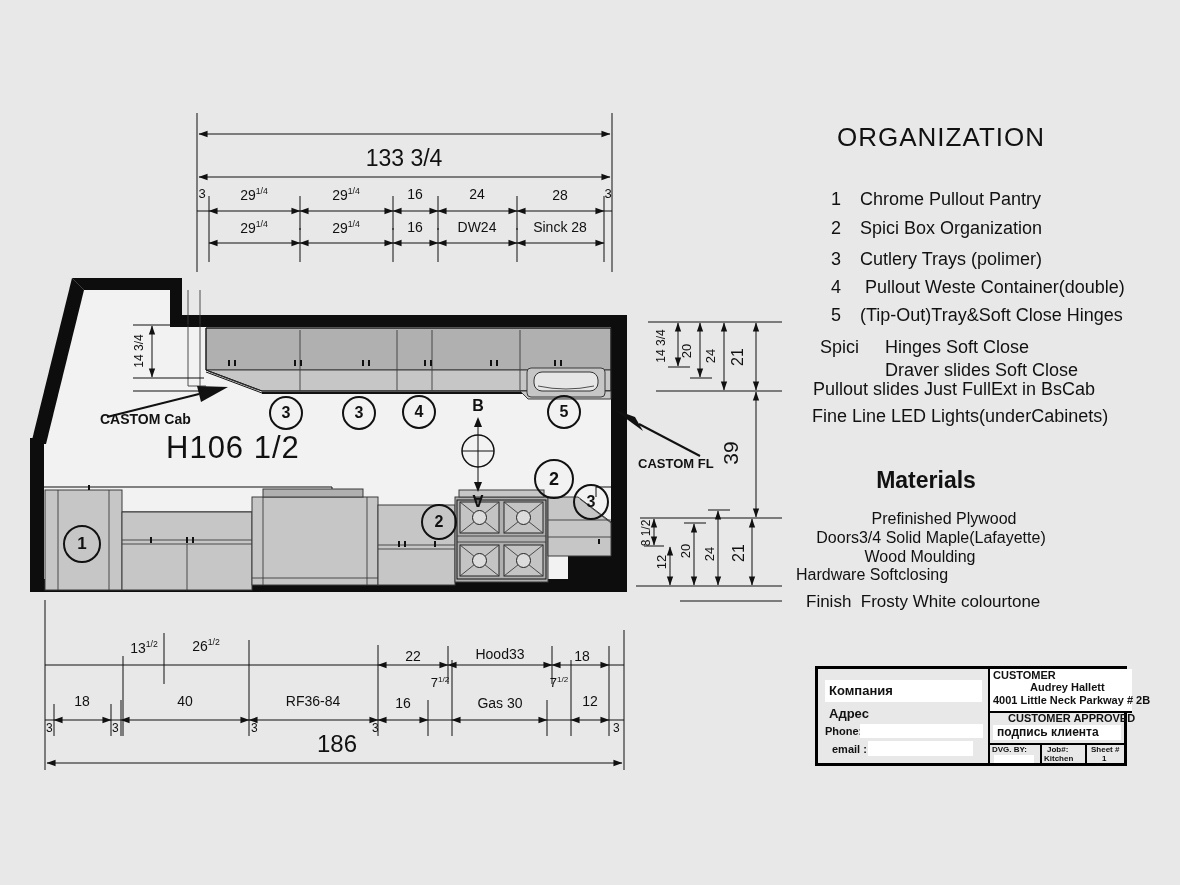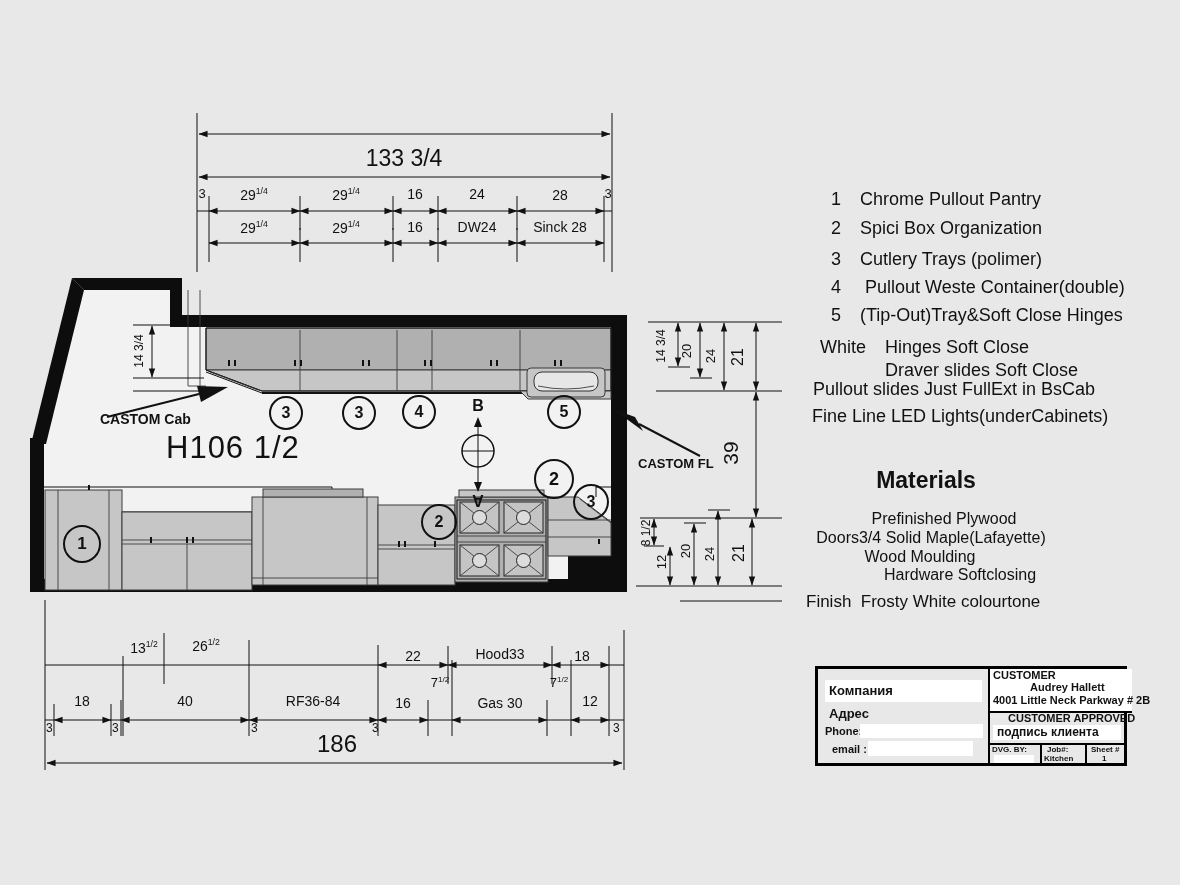--- a/index.html
+++ b/index.html
@@ -315,41 +315,42 @@
   <span class="t c" style="left:500px;top:696px;font-size:14px;">Gas 30</span>
   <span class="t c" style="left:559px;top:676px;font-size:13px;">7<sup>1/2</sup></span>
   <span class="t c" style="left:590px;top:694px;font-size:14px;">12</span>
   <span class="t" style="left:46px;top:722px;font-size:12px;">3</span>
   <span class="t" style="left:112px;top:722px;font-size:12px;">3</span>
   <span class="t" style="left:251px;top:722px;font-size:12px;">3</span>
   <span class="t" style="left:372px;top:722px;font-size:12px;">3</span>
   <span class="t" style="left:613px;top:722px;font-size:12px;">3</span>
   <span class="t c" style="left:337px;top:731px;font-size:24px;">186</span>
 
+  <span class="t c" style="left:941px;top:124px;font-size:26px;letter-spacing:1px;">ORGANIZATION</span>
   <span class="t c" style="left:836px;top:190px;font-size:18px;">1</span>
   <span class="t" style="left:860px;top:190px;font-size:18px;">Chrome Pullout Pantry</span>
   <span class="t c" style="left:836px;top:219px;font-size:18px;">2</span>
   <span class="t" style="left:860px;top:219px;font-size:18px;">Spici Box Organization</span>
   <span class="t c" style="left:836px;top:250px;font-size:18px;">3</span>
   <span class="t" style="left:860px;top:250px;font-size:18px;">Cutlery Trays (polimer)</span>
   <span class="t c" style="left:836px;top:278px;font-size:18px;">4</span>
   <span class="t" style="left:860px;top:278px;font-size:18px;"> Pullout Weste Container(double)</span>
   <span class="t c" style="left:836px;top:306px;font-size:18px;">5</span>
   <span class="t" style="left:860px;top:306px;font-size:18px;">(Tip-Out)Tray&amp;Soft Close Hinges</span>
-  <span class="t" style="left:820px;top:338px;font-size:18px;">White</span>
+  <span class="t" style="left:820px;top:338px;font-size:18px;">Spici</span>
   <span class="t" style="left:885px;top:338px;font-size:18px;">Hinges Soft Close</span>
   <span class="t" style="left:885px;top:361px;font-size:18px;">Draver slides Soft Close</span>
   <span class="t" style="left:812px;top:407px;font-size:18px;">Fine Line LED Lights(underCabinets)</span>
   <span class="t" style="left:813px;top:380px;font-size:18px;">Pullout slides Just FullExt in BsCab</span>
 
   <span class="t b c" style="left:926px;top:468px;font-size:23px;">Materials</span>
   <span class="t c" style="left:938px;top:511px;font-size:16px;padding-left:12px;">Prefinished Plywood</span>
   <span class="t c" style="left:931px;top:530px;font-size:16px;">Doors3/4 Solid Maple(Lafayette)</span>
   <span class="t c" style="left:920px;top:549px;font-size:16px;">Wood Moulding</span>
-  <span class="t c" style="left:960px;top:567px;font-size:16px;text-align:center;">Hardware Softclosing</span>
+  <span class="t c" style="left:872px;top:567px;font-size:16px;text-align:center;">Hardware Softclosing</span>
   <span class="t" style="left:806px;top:593px;font-size:17px;">Finish  Frosty White colourtone</span>
 
   <div class="tb" style="left:815px;top:666px;width:306px;height:94px;">
     <div style="position:absolute;left:170px;top:0;width:2px;height:94px;background:#000;"></div>
 
     <div class="tbf" style="left:7px;top:11px;width:157px;height:22px;">
       <span class="t b" style="left:4px;top:4px;font-size:13px;">Компания</span>
     </div>
     <span class="t b" style="left:11px;top:38px;font-size:13px;">Адрес</span>
     <span class="t b" style="left:7px;top:57px;font-size:11px;">Phone:</span>

